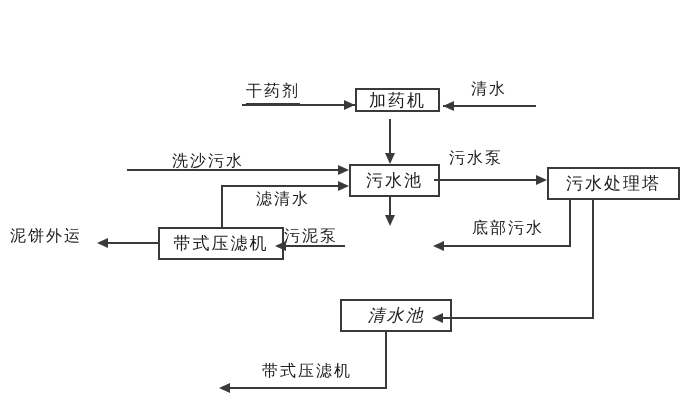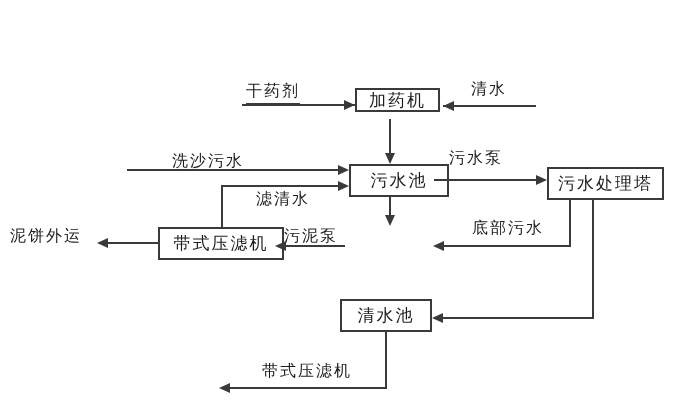--- a/index.html
+++ b/index.html
@@ -31,24 +31,24 @@
   .arr.l{border-top:5px solid transparent;border-bottom:5px solid transparent;border-right:11px solid var(--line,#3a3a3a);}
   .arr.d{border-left:5px solid transparent;border-right:5px solid transparent;border-top:11px solid var(--line,#3a3a3a);}
 </style>
 </head>
 <body>
 
 <div class="canvas" style="--line: #3a3a3a; --text: #1c1c1c; --bg: #ffffff;">
 
 
   <div class="node" style="left:355px;top:88px;width:85px;height:24px;">加药机</div>
-  <div class="node" style="left:349px;top:164px;width:100px;height:33px;">污水池</div>
-  <div class="node" style="left:547px;top:167px;width:117px;height:33px;">污水处理塔</div>
+  <div class="node" style="left:349px;top:164px;width:91px;height:33px;">污水池</div>
+  <div class="node" style="left:547px;top:167px;width:133px;height:33px;">污水处理塔</div>
   <div class="node" style="left:158px;top:227px;width:126px;height:33px;text-align:center;">带式压滤机</div>
-  <div class="node" style="left:340px;top:299px;width:92px;height:33px;">清水池</div>
+  <div class="node" style="left:340px;top:299px;width:112px;height:33px;font-style:italic;">清水池</div>
 
   <div class="flabel ul" style="left:246px;top:81px;">干药剂</div>
   <div class="flabel" style="left:456px;top:79px;margin-left:15px;">清水</div>
   <div class="flabel" style="left:172px;top:151px;">洗沙污水</div>
   <div class="flabel" style="left:256px;top:189px;">滤清水</div>
   <div class="flabel" style="left:449px;top:148px;">污水泵</div>
   <div class="flabel" style="left:284px;top:226px;">污泥泵</div>
   <div class="flabel" style="left:10px;top:226px;">泥饼外运</div>
   <div class="flabel" style="left:472px;top:218px;">底部污水</div>
   <div class="flabel" style="left:262px;top:361px;">带式压滤机</div>

